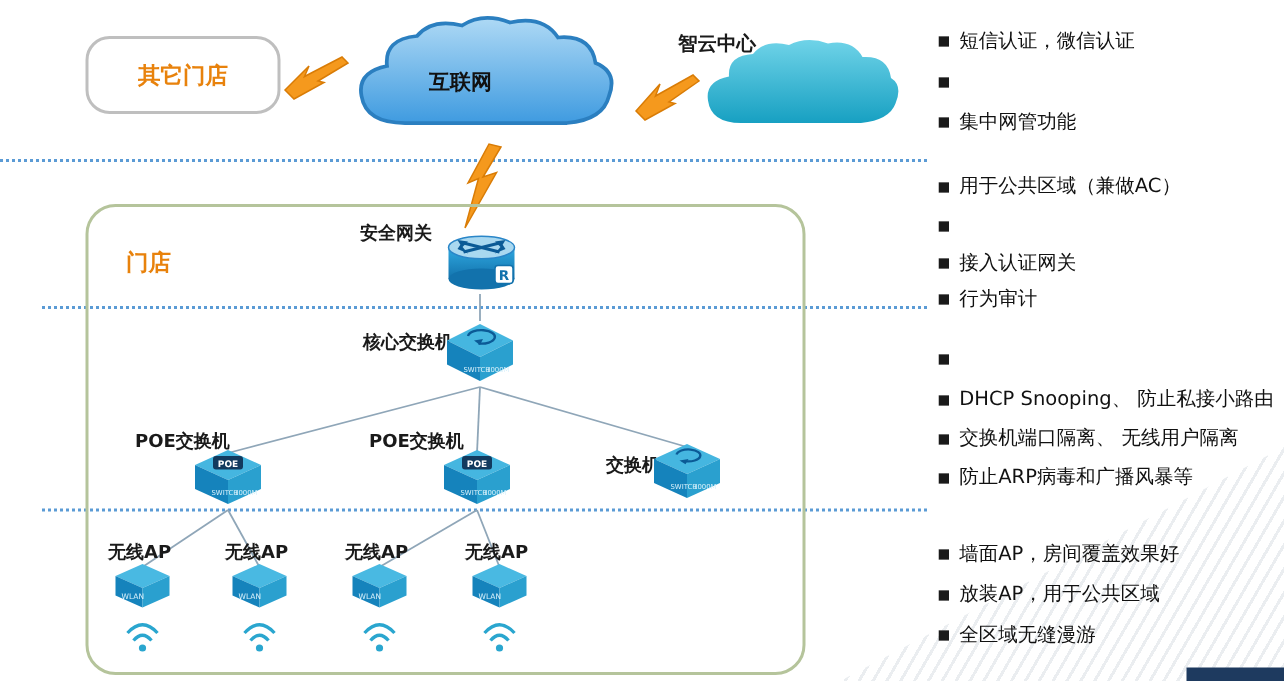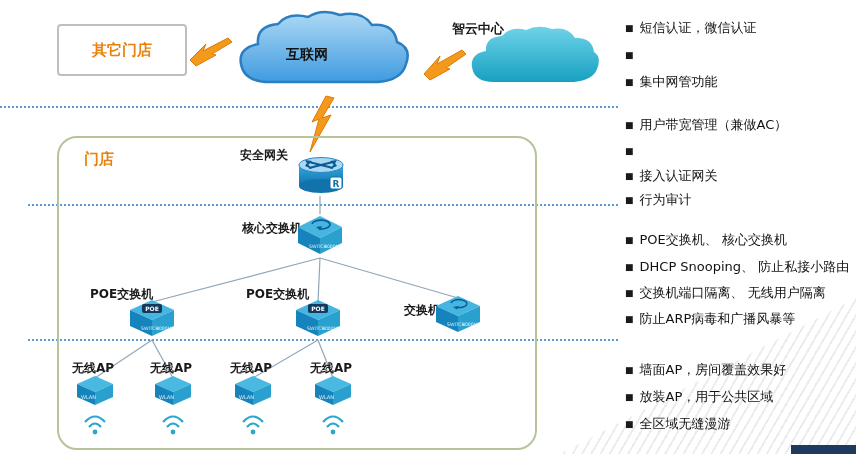--- a/index.html
+++ b/index.html
@@ -9,21 +9,21 @@
   }
   .stripes{
     position:absolute;left:560px;top:298px;width:296px;height:156px;
     background:repeating-linear-gradient(120deg, rgba(110,130,150,.14) 0 2px, transparent 2px 8px);
     clip-path:polygon(100% 0,100% 100%,0 100%);
     pointer-events:none;
   }
   .navybar{position:absolute;left:791px;top:445px;width:65px;height:9px;background:#1e3a5f;}
   .dotline{position:absolute;border-top:2px dotted #5b9bd5;height:0;}
   .box{
-    position:absolute;border-radius:4px;border:2px solid #bfbfbf;background:#fff;
+    position:absolute;border-radius:16px;border:2px solid #bfbfbf;background:#fff;
     display:flex;align-items:center;justify-content:center;
   }
   .store-box{
     position:absolute;left:57px;top:136px;width:476px;height:310px;
     border:2px solid #b5c49b;border-radius:20px;background:transparent;
   }
   .orange-label{color:#e8820c;font-weight:bold;font-size:15px;}
   .label{position:absolute;font-size:12px;font-weight:600;color:#1a1a1a;white-space:nowrap;}
   .cloud-label{position:absolute;font-size:14px;font-weight:700;color:#111;}
   .note-item{position:absolute;left:625px;width:230px;display:flex;align-items:flex-start;font-size:13px;color:#111;line-height:1.25;}
@@ -83,21 +83,21 @@
     <defs>
       <linearGradient id="cg2" x1="0" y1="0" x2="0" y2="1">
         <stop offset="0" stop-color="#6fd3e8"></stop>
           <stop offset="1" stop-color="#17a0c2"></stop>
       </linearGradient>
     </defs>
     <path d="M32,58 Q12,58 10,43 Q8,30 24,27 Q23,13 40,12 Q48,2 64,6 Q76,0 90,5 Q106,2 113,14 Q130,13 132,28 Q140,33 135,45 Q131,56 112,58 Z" fill="url(#cg2)"></path>
   </svg>
 
   <div class="store-box"></div>
-  <div class="orange-label" style="position:absolute;left:84px;top:150px;">门店</div>
+  <div class="orange-label" style="position:absolute;left:84px;top:166px;">门店</div>
 
   <div class="label" style="left:240px;top:147px;">安全网关</div>
   <svg class="icon" style="left:295px;top:152px;" width="52" height="46" viewBox="0 0 52 46">
     <defs>
       <linearGradient id="rg" x1="0" y1="0" x2="0" y2="1">
         <stop offset="0" stop-color="#2fa8e0"></stop>
           <stop offset="1" stop-color="#1272ac"></stop>
       </linearGradient>
     </defs>
     <rect x="4" y="13" width="44" height="21" fill="url(#rg)"></rect>
@@ -219,37 +219,36 @@
   <div class="note-item" style="top:47px;">
     <span class="bullet">■</span>
   </div>
   <div class="note-item" style="top:74px;">
     <span class="bullet">■</span>
     <span>集中网管功能</span>
   </div>
 
   <div class="note-item" style="top:117px;">
     <span class="bullet">■</span>
-    <span>用户带宽管理（兼做AC）</span>
+    <span>用于公共区域（兼做AC）</span>
   </div>
   <div class="note-item" style="top:143px;">
     <span class="bullet">■</span>
   </div>
   <div class="note-item" style="top:168px;">
     <span class="bullet">■</span>
     <span>接入认证网关</span>
   </div>
   <div class="note-item" style="top:192px;">
     <span class="bullet">■</span>
     <span>行为审计</span>
   </div>
 
   <div class="note-item" style="top:232px;">
     <span class="bullet">■</span>
-    <span>POE交换机、 核心交换机</span>
   </div>
   <div class="note-item" style="top:259px;">
     <span class="bullet">■</span>
     <span>DHCP Snooping、 防止私接小路由</span>
   </div>
   <div class="note-item" style="top:285px;">
     <span class="bullet">■</span>
     <span>交换机端口隔离、 无线用户隔离</span>
   </div>
   <div class="note-item" style="top:311px;">

